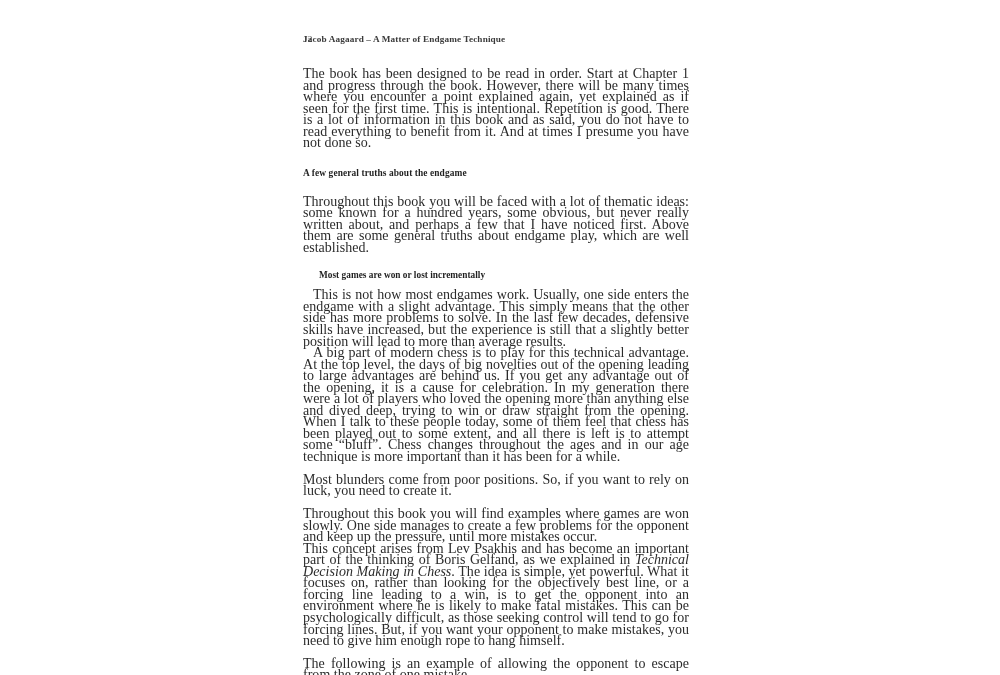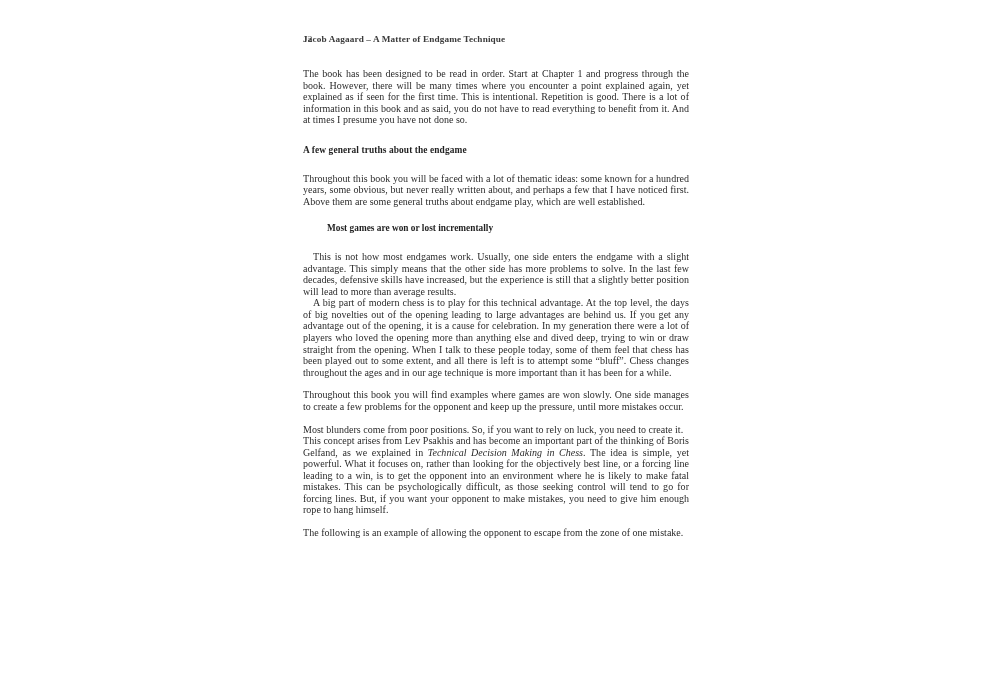--- a/index.html
+++ b/index.html
@@ -47,21 +47,21 @@
   }
   .runhead .title {
     text-align: left;
     letter-spacing: 0.15px;
     font-weight: bold;
   }
 
   
   p {
     margin: 0;
-    font-size: 10px;
+    font-size: 14px;
     line-height: 11.55px;
     text-align: justify;
     text-justify: inter-word;
     letter-spacing: 0.02px;
     color: #2b2b2b;
     -webkit-font-smoothing: antialiased;
   }
   p.indent {
     text-indent: 10px;
   }
@@ -82,21 +82,21 @@
     letter-spacing: 0.1px;
     color: #1f1f1f;
   }
   .section-wrap {
     margin-top: 18px;
     margin-bottom: 17px;
   }
 
   
   h3.sub {
-    margin: 16px;
+    margin: 8px;
     font-size: 9.3px;
     line-height: 11.8px;
     font-weight: bold;
     text-align: left;
     letter-spacing: 0.02px;
     color: #1f1f1f;
     padding-left: 8px;
   }
   .sub-wrap {
     margin-top: 16px;
@@ -128,23 +128,23 @@
 
     <div class="sub-wrap">
       <h3 class="sub">Most games are won or lost incrementally</h3>
     </div>
 
 
     <p class="indent tight">This is not how most endgames work. Usually, one side enters the endgame with a slight advantage. This simply means that the other side has more problems to solve. In the last few decades, defensive skills have increased, but the experience is still that a slightly better position will lead to more than average results.</p>
 
     <p class="indent tight">A big part of modern chess is to play for this technical advantage. At the top level, the days of big novelties out of the opening leading to large advantages are behind us. If you get any advantage out of the opening, it is a cause for celebration. In my generation there were a lot of players who loved the opening more than anything else and dived deep, trying to win or draw straight from the opening. When I talk to these people today, some of them feel that chess has been played out to some extent, and all there is left is to attempt some “bluff”. Chess changes throughout the ages and in our age technique is more important than it has been for a while.</p>
 
+    <p class="gap">Most blunders come from poor positions. So, if you want to rely on luck, you need to create it.</p>
+
     <p class="gap">Throughout this book you will find examples where games are won slowly. One side manages to create a few problems for the opponent and keep up the pressure, until more mistakes occur.</p>
-
-    <p class="gap">Most blunders come from poor positions. So, if you want to rely on luck, you need to create it.</p>
 
 
     <p><span>This concept arises from Lev Psakhis and has become an important part of the thinking of Boris Gelfand, as we explained in </span><em class="booktitle">Technical Decision Making in Chess</em><span>. The idea is simple, yet powerful. What it focuses on, rather than looking for the objectively best line, or a forcing line leading to a win, is to get the opponent into an environment where he is likely to make fatal mistakes. This can be psychologically difficult, as those seeking control will tend to go for forcing lines. But, if you want your opponent to make mistakes, you need to give him enough rope to hang himself.</span></p>
 
     <p class="gap">The following is an example of allowing the opponent to escape from the zone of one mistake.</p>
 
   </div>
 </div>
 
 </body></html>

